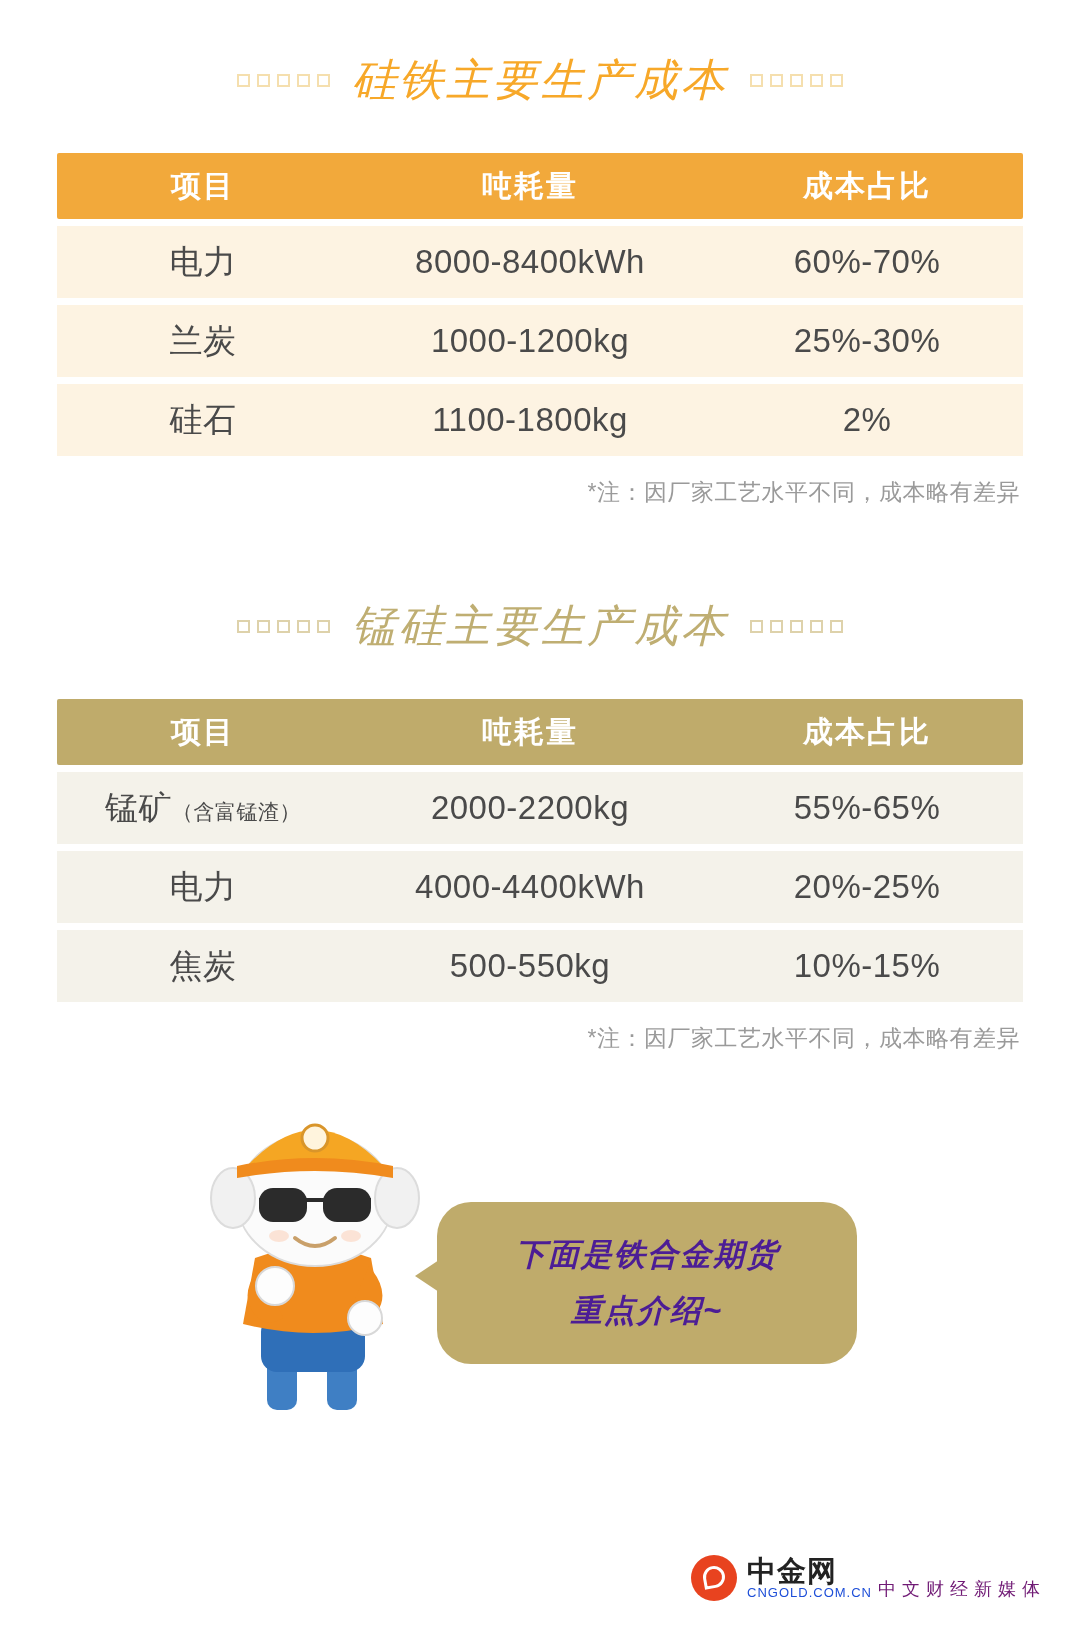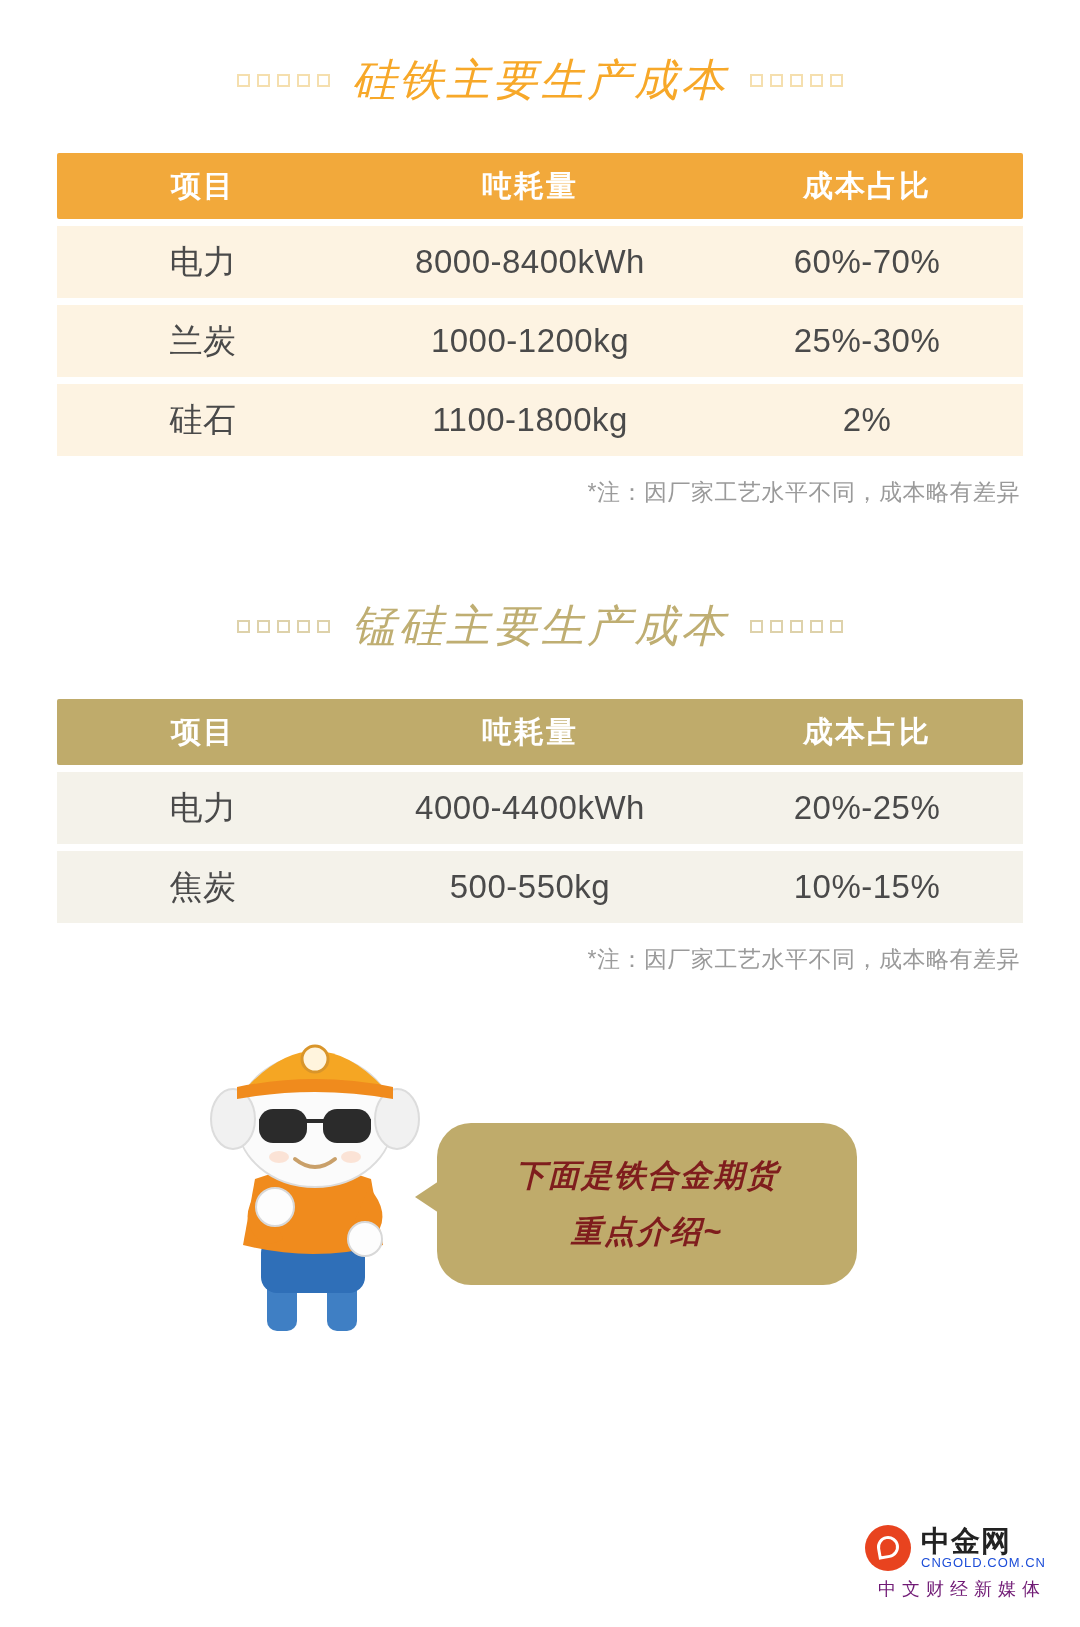--- a/index.html
+++ b/index.html
@@ -137,35 +137,35 @@
     position: absolute;
     left: -22px;
     top: 58px;
     width: 0;
     height: 0;
     border-top: 16px solid transparent;
     border-bottom: 16px solid transparent;
     border-right: 24px solid #bfab6b;
   }
   .bubble-line {
-    color: #7f1d1d;
+    color: #4c1d95;
     font-size: 31px;
     font-weight: bold;
     font-style: italic;
     letter-spacing: 2px;
     white-space: nowrap;
   }
 
   
   .footer {
     position: absolute;
     right: 34px;
     bottom: 26px;
     display: flex;
-    flex-direction: column;
+    flex-direction: row;
     align-items: flex-end;
     gap: 6px;
   }
   .brand-row {
     display: flex;
     align-items: center;
     gap: 10px;
   }
   .brand-mark {
     width: 46px;
@@ -284,20 +284,27 @@
     <table class="table gold" style="margin-top:44px;">
       <thead>
         <tr class="gold">
           <th class="col-item">项目</th>
           <th class="col-amount">吨耗量</th>
           <th class="col-share">成本占比</th>
         </tr>
       </thead>
       <tbody>
         <tr>
+          <td>
+            <span>锰矿</span><span class="sub">（含富锰渣）</span>
+          </td>
+          <td>2000-2200kg</td>
+          <td>55%-65%</td>
+        </tr>
+        <tr>
           <td>电力</td>
           <td>4000-4400kWh</td>
           <td>20%-25%</td>
         </tr>
         <tr>
           <td>焦炭</td>
           <td>500-550kg</td>
           <td>10%-15%</td>
         </tr>
       </tbody>

